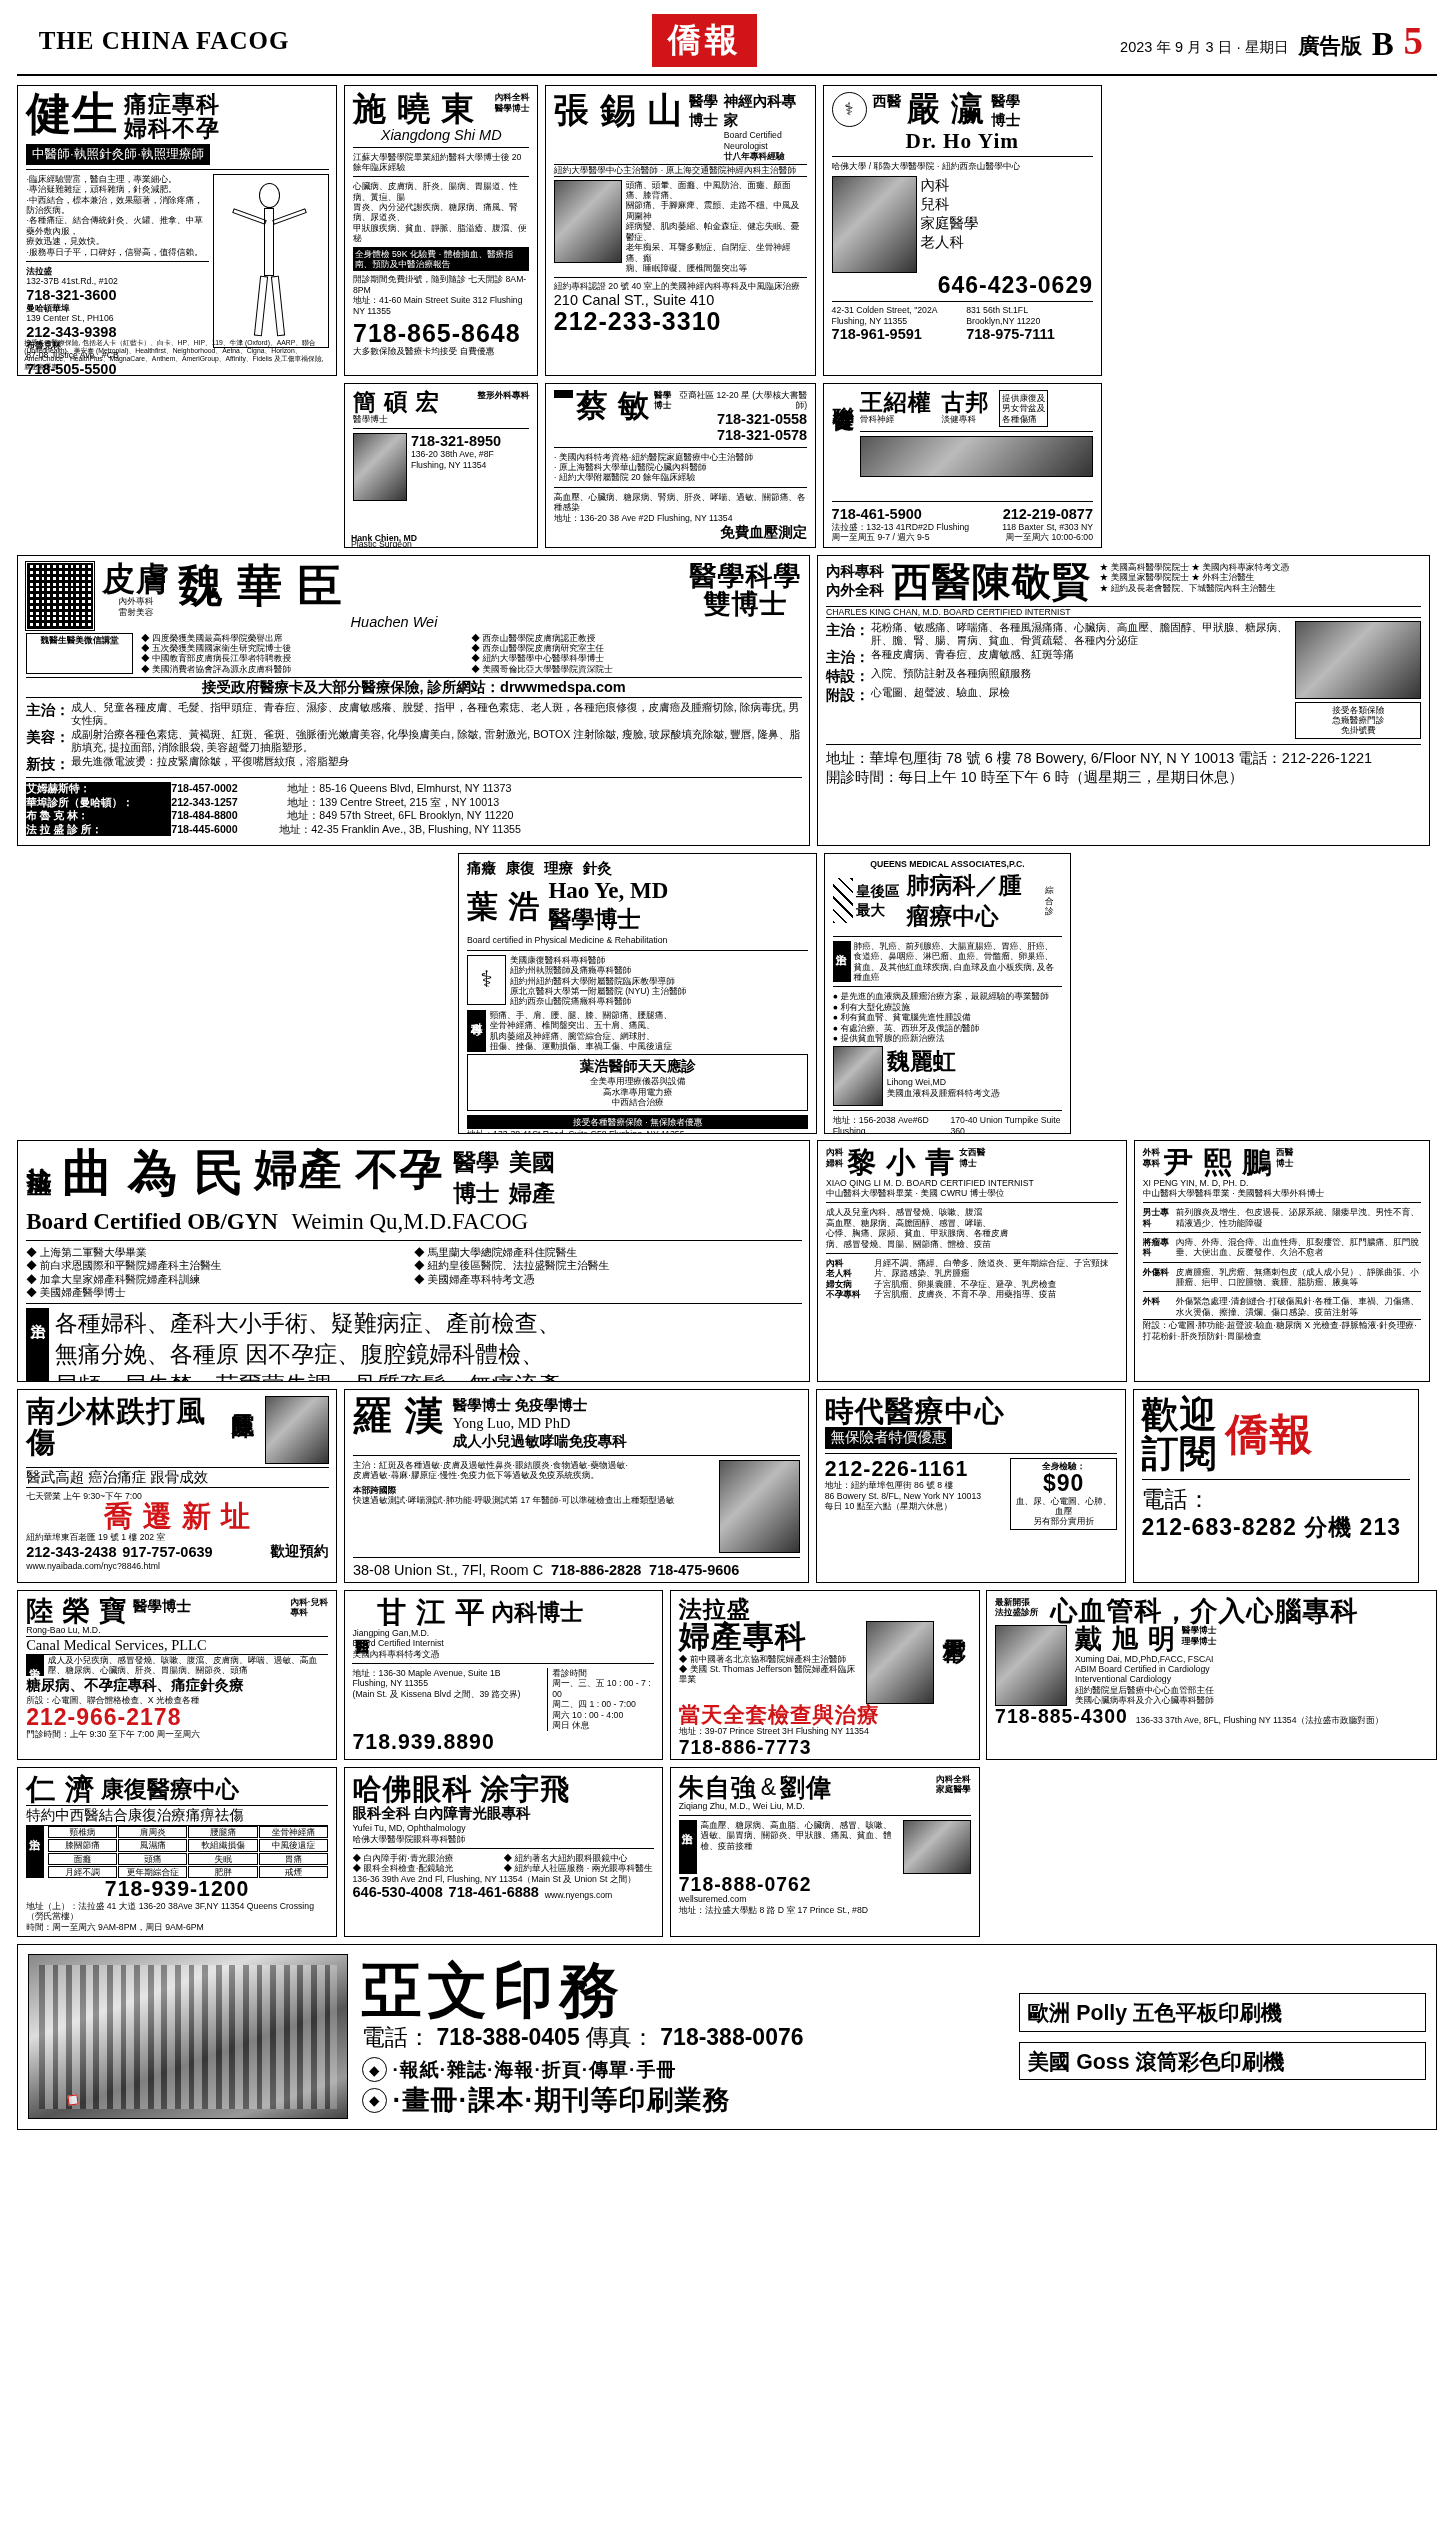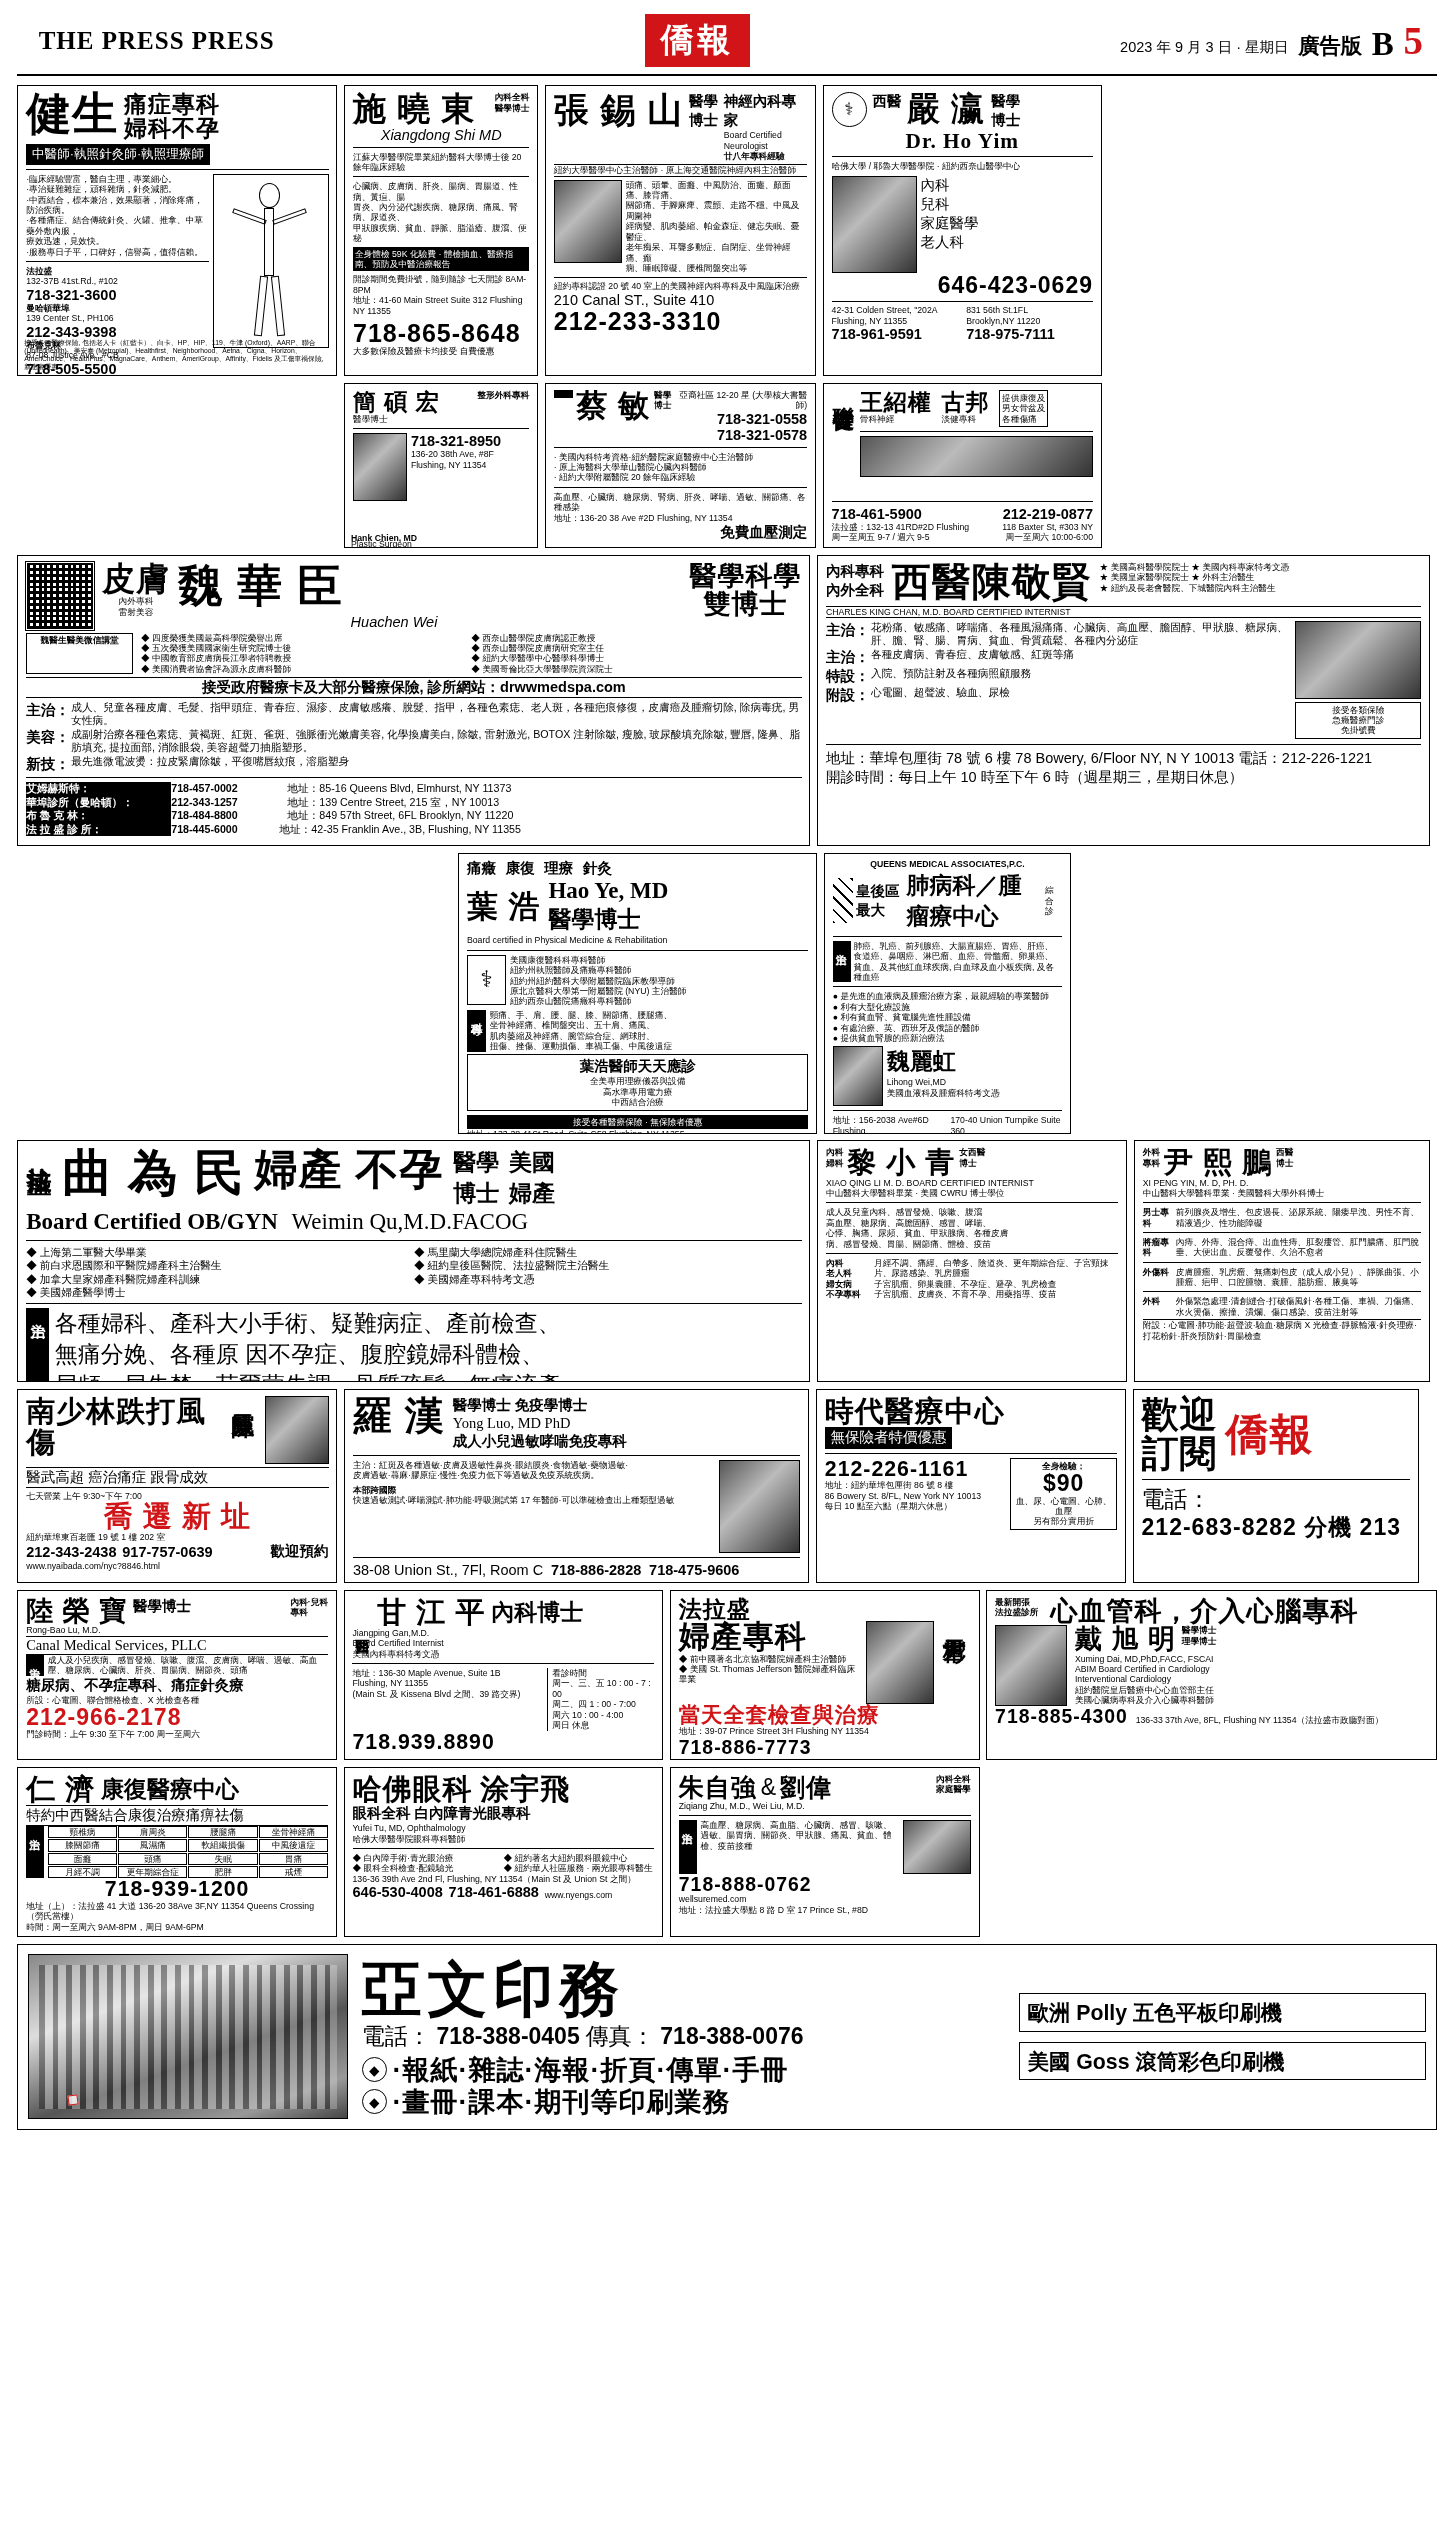--- a/index.html
+++ b/index.html
@@ -100,21 +100,21 @@
   }
   .seal { color:#d01417; border:1.9px solid #d01417; padding:3.9px; font-weight:700; display:inline-block;}
   .rbox { border:1.9px solid #000; padding:3.9px 7.8px; font-size:21.3px; font-weight:700; }
 </style>
 </head>
 <body>
 
 <div class="page">
 
   <div class="masthead">
-    <div class="masthead-left">THE PRESS PRESS</div>
+    <div class="masthead-left">THE CHINA FACOG</div>
     <div class="masthead-center">
       <div class="logo-box">僑報</div>
     </div>
     <div class="masthead-right">
       <div class="md-date">2023 年 9 月 3 日 · 星期日</div>
       <div class="md-edition">廣告版</div>
       <div class="md-sec">B</div>
       <div class="md-num">5</div>
     </div>
   </div>
@@ -910,21 +910,21 @@
       <div style="flex:1;">
         <div class="ad-title" style="font-size:60px;letter-spacing:5.8px;">亞文印務</div>
         <div style="display:flex;gap:5.8px;align-items:baseline;">
           <div class="sm">電話：</div>
           <div class="sm phone">718-388-0405</div>
           <div class="sm">傳真：</div>
           <div class="sm phone">718-388-0076</div>
         </div>
         <div style="display:flex;align-items:center;gap:5.8px;margin-top:3.9px;">
           <div style="width:25px;height:25px;border:1.9px solid #000;border-radius:50%;display:flex;align-items:center;justify-content:center;font-size:13.6px;">◆</div>
-          <div class="ad-title" style="font-size:27px;">·報紙·雜誌·海報·折頁·傳單·手冊</div>
+          <div class="ad-title" style="font-size:19px;">·報紙·雜誌·海報·折頁·傳單·手冊</div>
         </div>
         <div style="display:flex;align-items:center;gap:5.8px;margin-top:3.9px;">
           <div style="width:25px;height:25px;border:1.9px solid #000;border-radius:50%;display:flex;align-items:center;justify-content:center;font-size:13.6px;">◆</div>
           <div class="ad-title" style="font-size:27px;">·畫冊·課本·期刊等印刷業務</div>
         </div>
       </div>
       <div style="width:407px;">
         <div class="rbox" style="margin-bottom:9.7px;">歐洲 Polly 五色平板印刷機</div>
         <div class="rbox">美國 Goss 滾筒彩色印刷機</div>
       </div>

